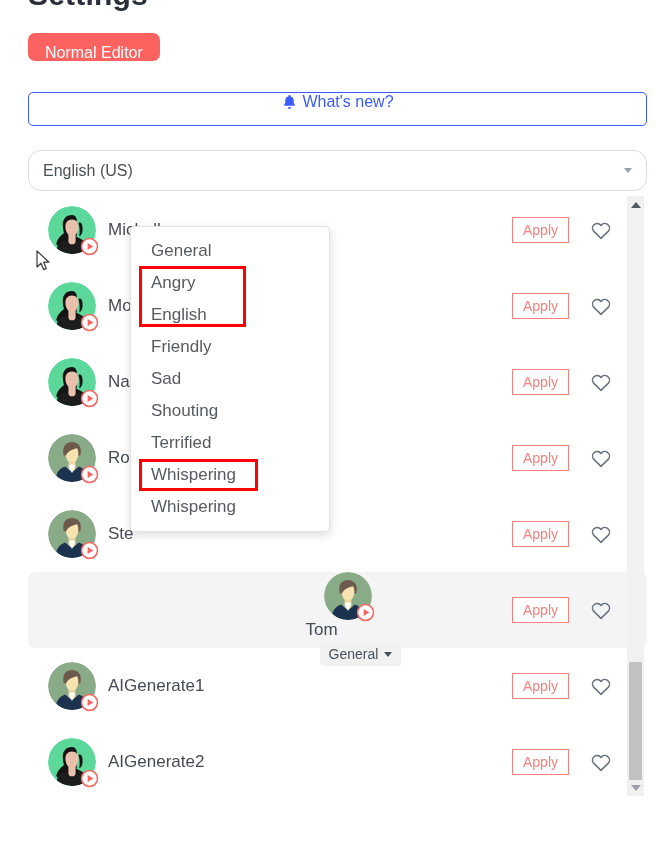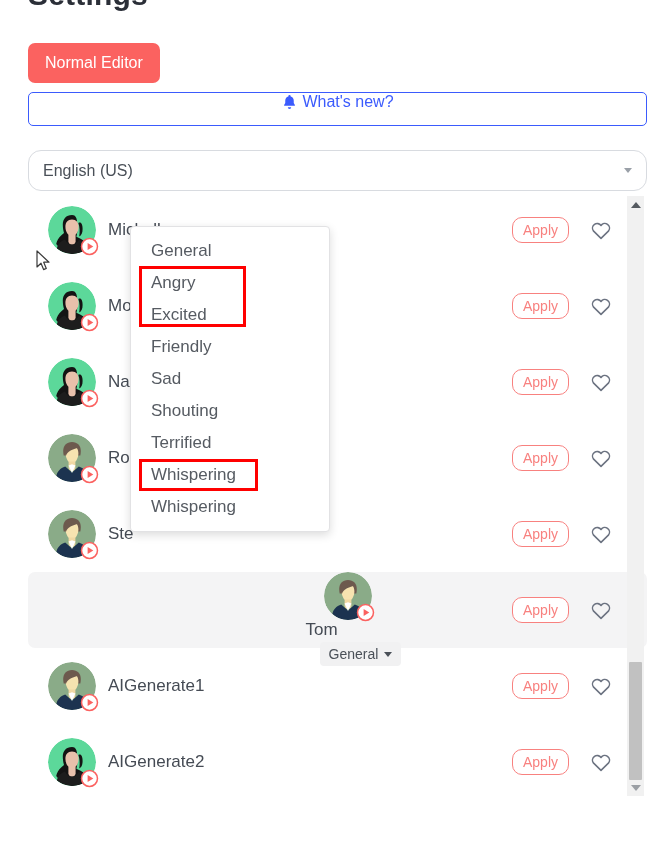--- a/index.html
+++ b/index.html
@@ -13,24 +13,24 @@
 
   
   .page-title {
     position: absolute; left: 28px; top: -22px;
     font-size: 30px; font-weight: 700; color: #2b2f38;
     letter-spacing: .2px;
   }
 
   
   .normal-editor-btn {
-    position: absolute; left: 28px; top: 43px;
+    position: absolute; left: 28px; top: 33px;
     background: #fb6260; color: #ffffff;
     border: none; border-radius: 7px;
-    padding: 0 17px; height: 40px; line-height: 40px;
+    padding: 0 17px; height: 28px; line-height: 40px;
     font-size: 16px; font-family: "Liberation Sans", sans-serif;
     cursor: pointer; white-space: nowrap;
   }
 
   
   .whatsnew-btn {
     position: absolute; left: 28px; top: 92px;
     width: 619px; height: 34px;
     border: 1px solid #3b5bfd; border-radius: 5px;
     background: #fff; color: #3b5bfd;
@@ -93,21 +93,21 @@
   .emotion-trigger .caret {
     width: 0; height: 0;
     border-left: 4px solid transparent;
     border-right: 4px solid transparent;
     border-top: 5px solid #4a5058;
   }
 
   .apply-btn {
     position: absolute; right: 78px; top: 50%; transform: translateY(-50%);
     border: 1px solid #f8817f; color: #f8817f; background: #fff;
-    border-radius: 10px; padding: 4px 10px; font-size: 14px;
+    border-radius: 0; padding: 4px 10px; font-size: 14px;
     cursor: pointer; font-family: "Liberation Sans", sans-serif;
   }
   .fav-btn {
     position: absolute; right: 35px; top: 50%; transform: translateY(-50%);
     width: 22px; height: 22px; cursor: pointer;
     display: flex; align-items: center; justify-content: center;
   }
 
   
   .scrollbar {
@@ -414,21 +414,21 @@
     </div>
     <div class="scroll-thumb"></div>
     <div class="scroll-arrow down">
       <span class="arrow-down"></span>
     </div>
   </div>
 
   <div class="emotion-menu" id="emotion-menu">
       <div class="emotion-item">General</div>
       <div class="emotion-item">Angry</div>
-      <div class="emotion-item">Excited</div>
+      <div class="emotion-item">English</div>
       <div class="emotion-item">Friendly</div>
       <div class="emotion-item">Sad</div>
       <div class="emotion-item">Shouting</div>
       <div class="emotion-item">Terrified</div>
       <div class="emotion-item">Whispering</div>
       <div class="emotion-item">Whispering</div>
     </div>
 
   <div class="annot" id="annot-angry-cheerful"></div>
   <div class="annot" id="annot-shouting"></div>

